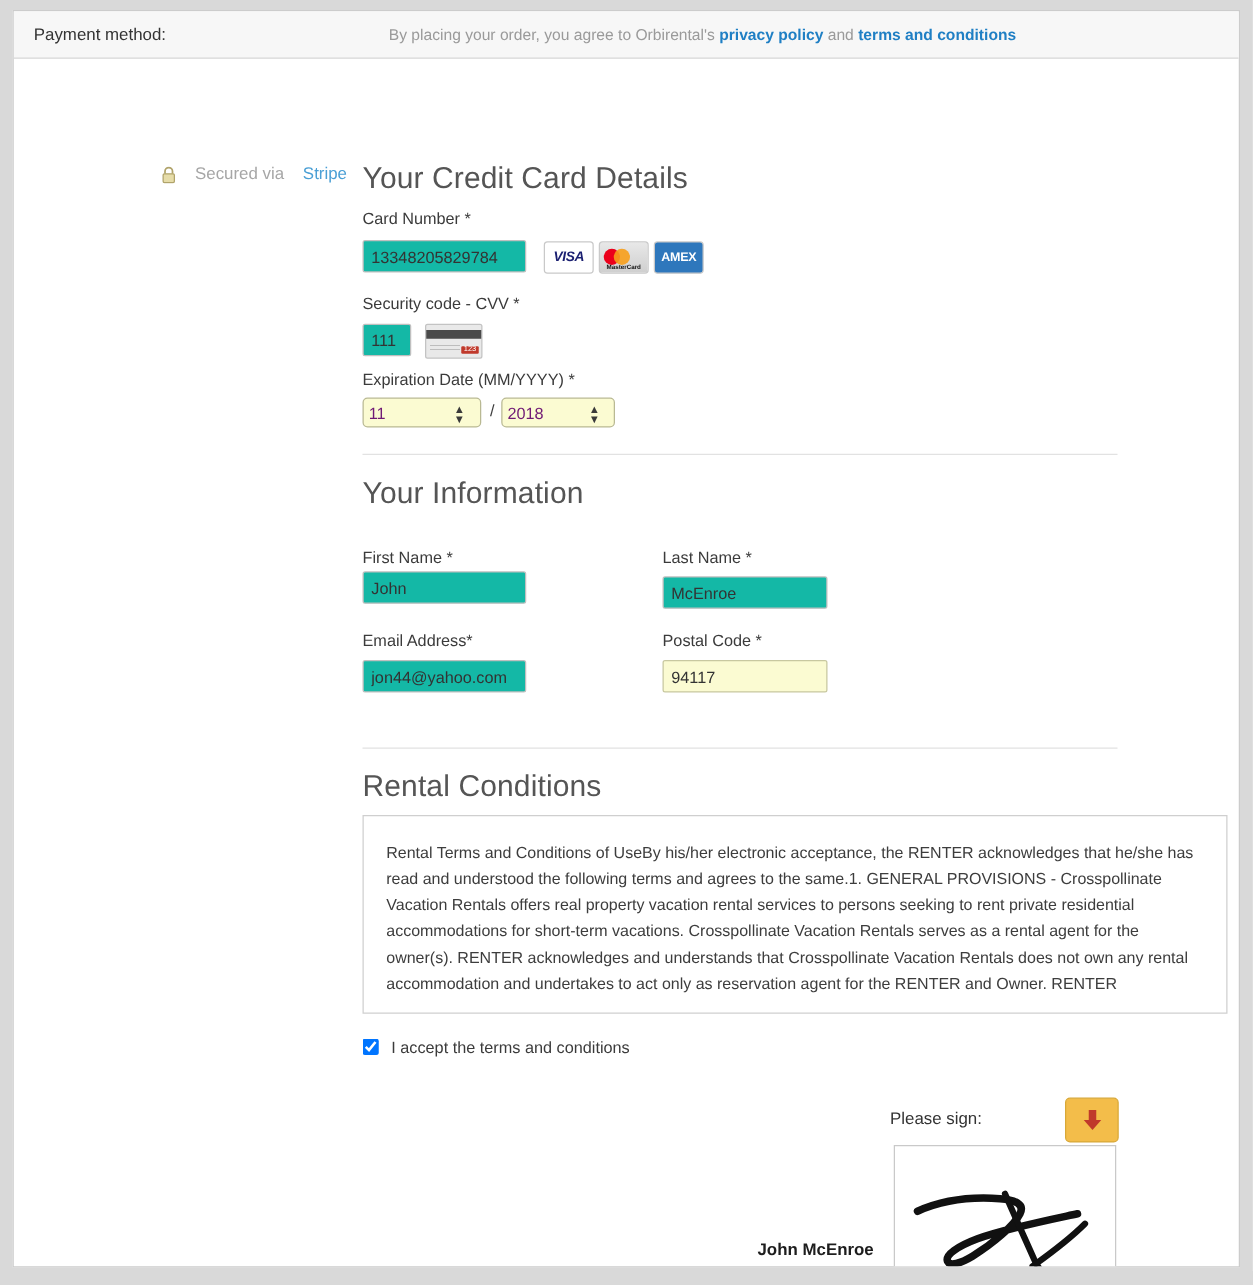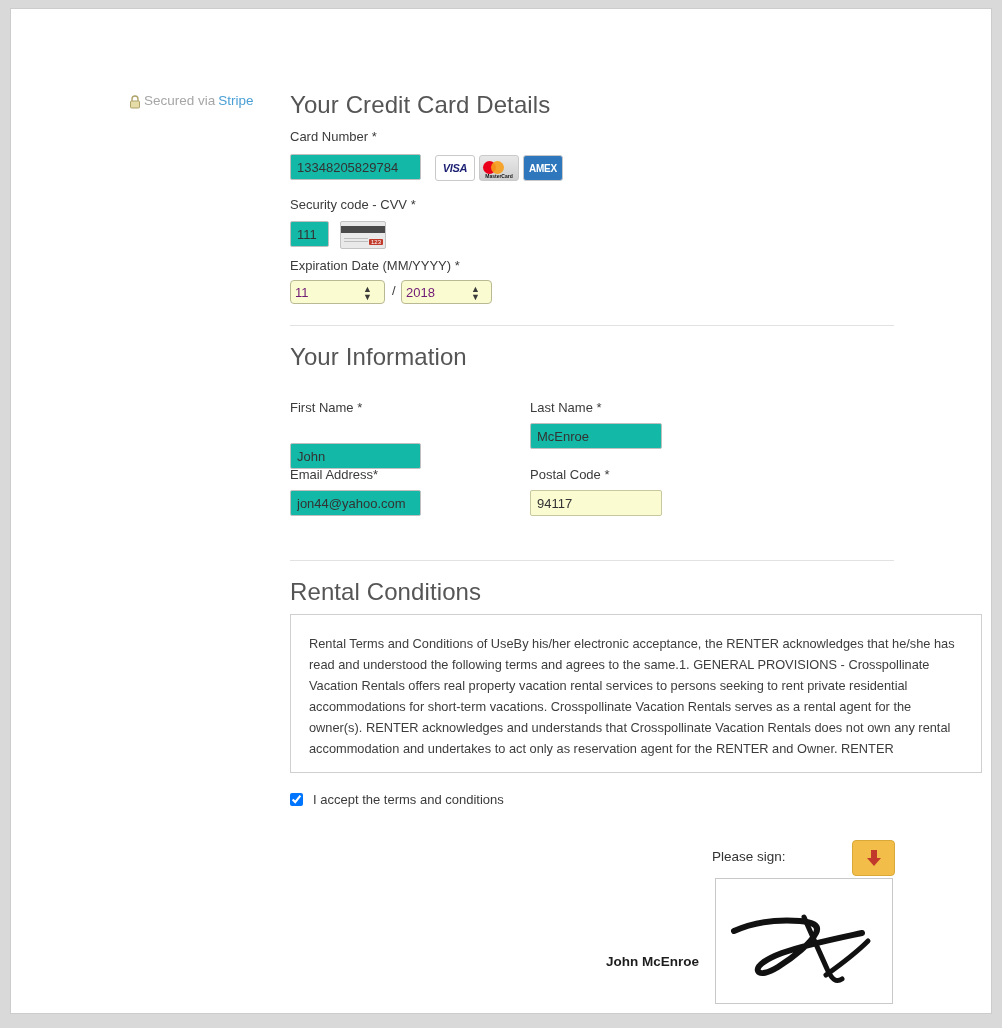--- a/index.html
+++ b/index.html
@@ -64,21 +64,21 @@
     height: 966px;
   }
   .secured {
     position: absolute;
     left: 118px;
     top: 84px;
     font-size: 13.5px;
     color: #a6a6a6;
     display: flex;
     align-items: center;
-    gap: 3px;
+    gap: 15px;
     justify-content: flex-end;
   }
   .secured .stripe {
     color: #4a9fd5;
   }
   .lock-icon {
     display: inline-block;
     width: 12px;
     height: 14px;
     position: relative;
@@ -310,20 +310,26 @@
     background: #ffffff;
     box-sizing: border-box;
   }
 </style>
 </head>
 <body>
 
 <div class="page">
   <div class="card">
 
+    <div class="topbar">
+      <div class="topbar-label">Payment method:</div>
+      <div class="topbar-legal">
+        <span>By placing your order, you agree to Orbirental's </span><a href="#">privacy policy</a><span> and </span><a href="#">terms and conditions</a>
+      </div>
+    </div>
 
     <div class="content">
 
       <div class="secured">
         <span class="lock-icon">
           <svg width="12" height="14" viewBox="0 0 12 14">
             <path d="M3 6 V4 a3 3 0 0 1 6 0 V6" fill="none" stroke="#b0a36a" stroke-width="1.4"></path>
             <rect x="1.5" y="6" width="9" height="7" rx="1" fill="#e6dca8" stroke="#b0a36a" stroke-width="1"></rect>
           </svg>
         </span>
@@ -372,21 +378,21 @@
         </select>
         <div class="sel-arrow" style="left:70px; top:5px;">▲</div>
         <div class="sel-arrow" style="left:70px; top:13px;">▼</div>
       </div>
 
       <hr class="divider" style="left:279px; top:316px; width:604px;">
 
       <h2 class="section" style="left:279px; top:334px;">Your Information</h2>
 
       <div class="label" style="left:279px; top:391px;">First Name *</div>
-      <input class="txt" style="left: 279px; top: 434px; width: 131px;" value="John">
+      <input class="txt" style="left: 279px; top: 410px; width: 131px;" value="John">
 
       <div class="label" style="left:519px; top:391px;">Last Name *</div>
       <input class="txt" style="left: 519px; top: 414px; width: 132px;" value="McEnroe">
 
       <div class="label" style="left:279px; top:458px;">Email Address*</div>
       <input class="txt" style="left: 279px; top: 481px; width: 131px;" value="jon44@yahoo.com">
 
       <div class="label" style="left:519px; top:458px;">Postal Code *</div>
       <input class="txt autofill" style="left: 519px; top: 481px; width: 132px;" value="94117">
 

